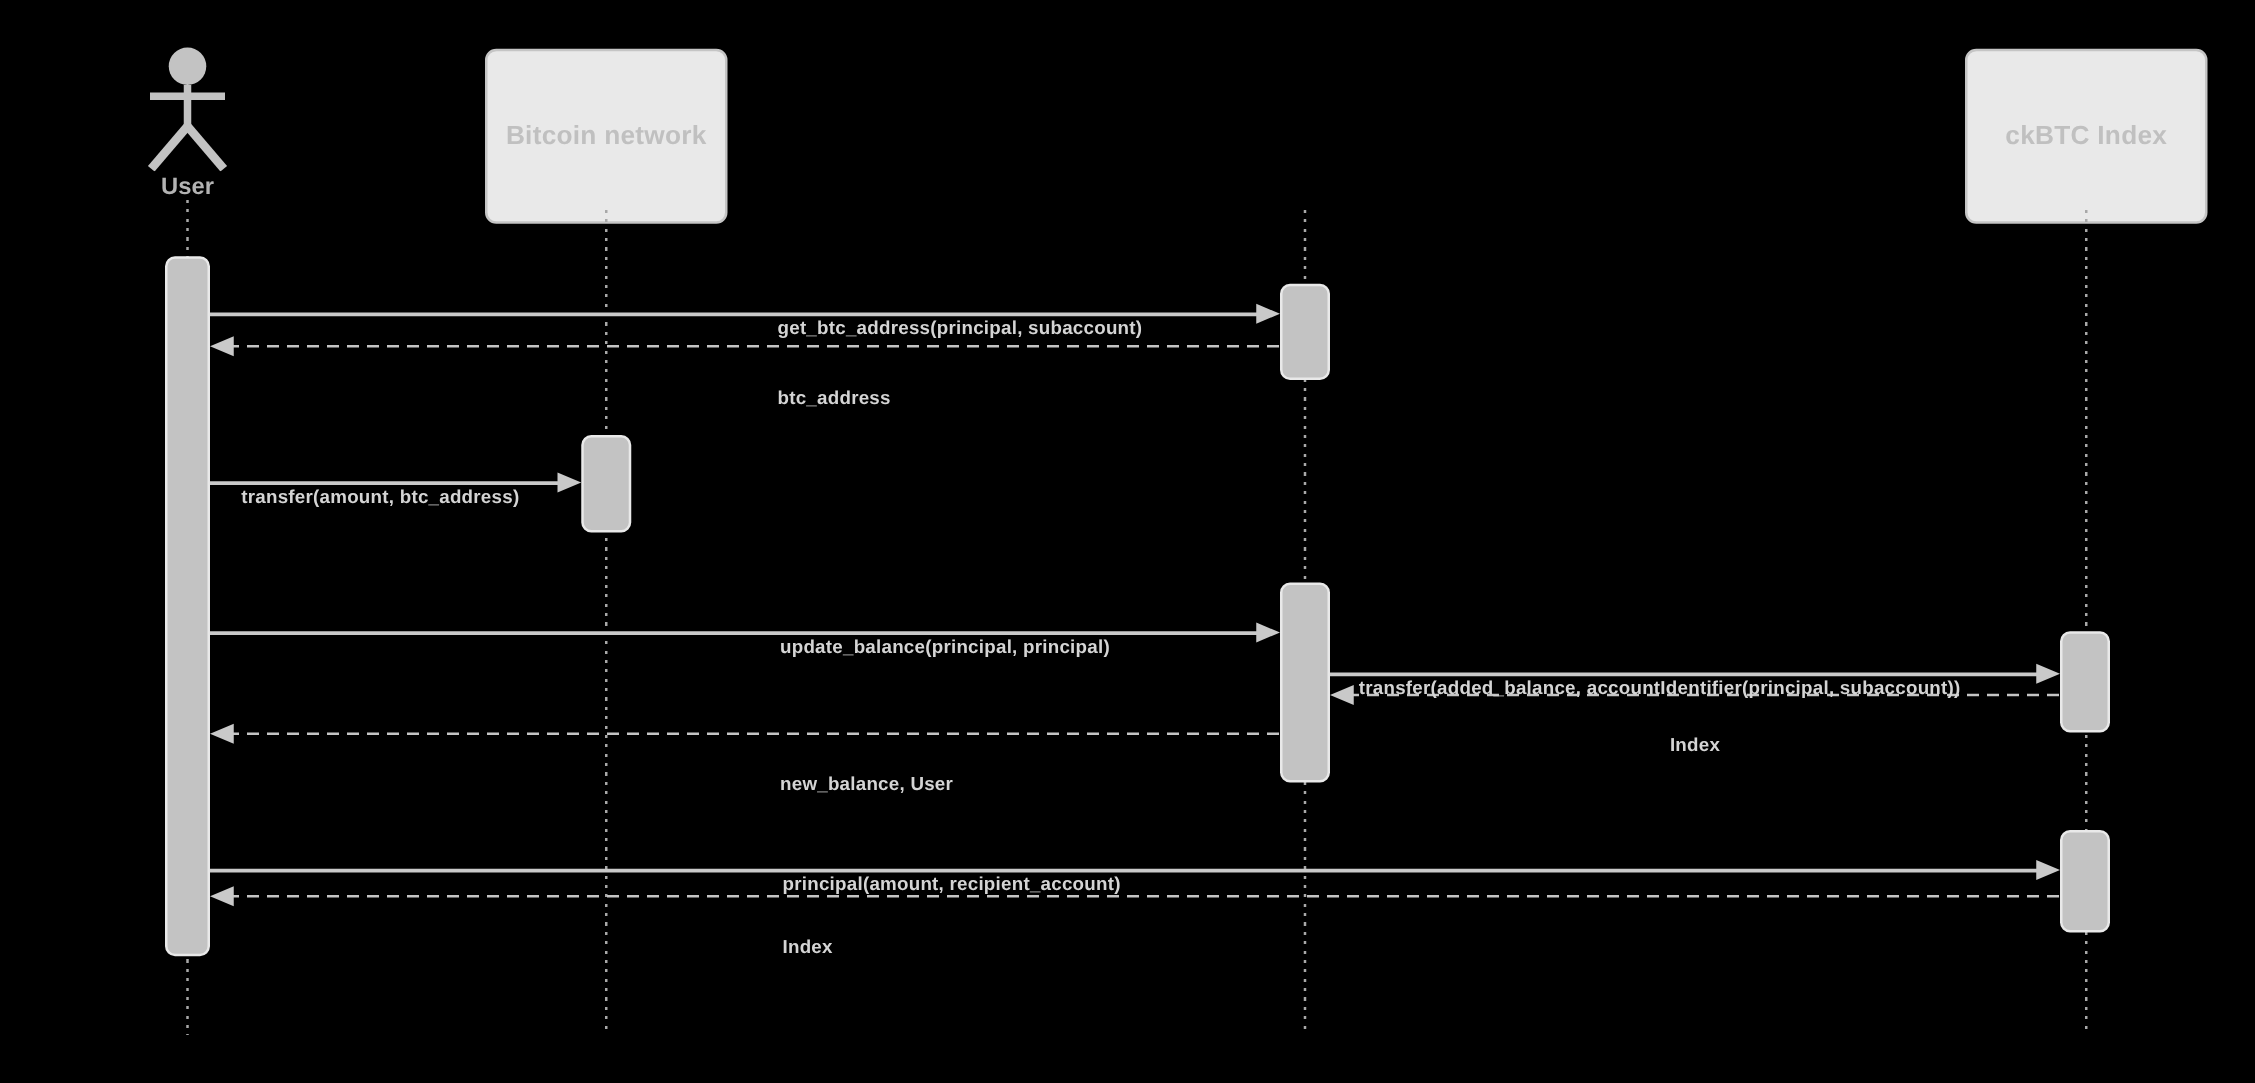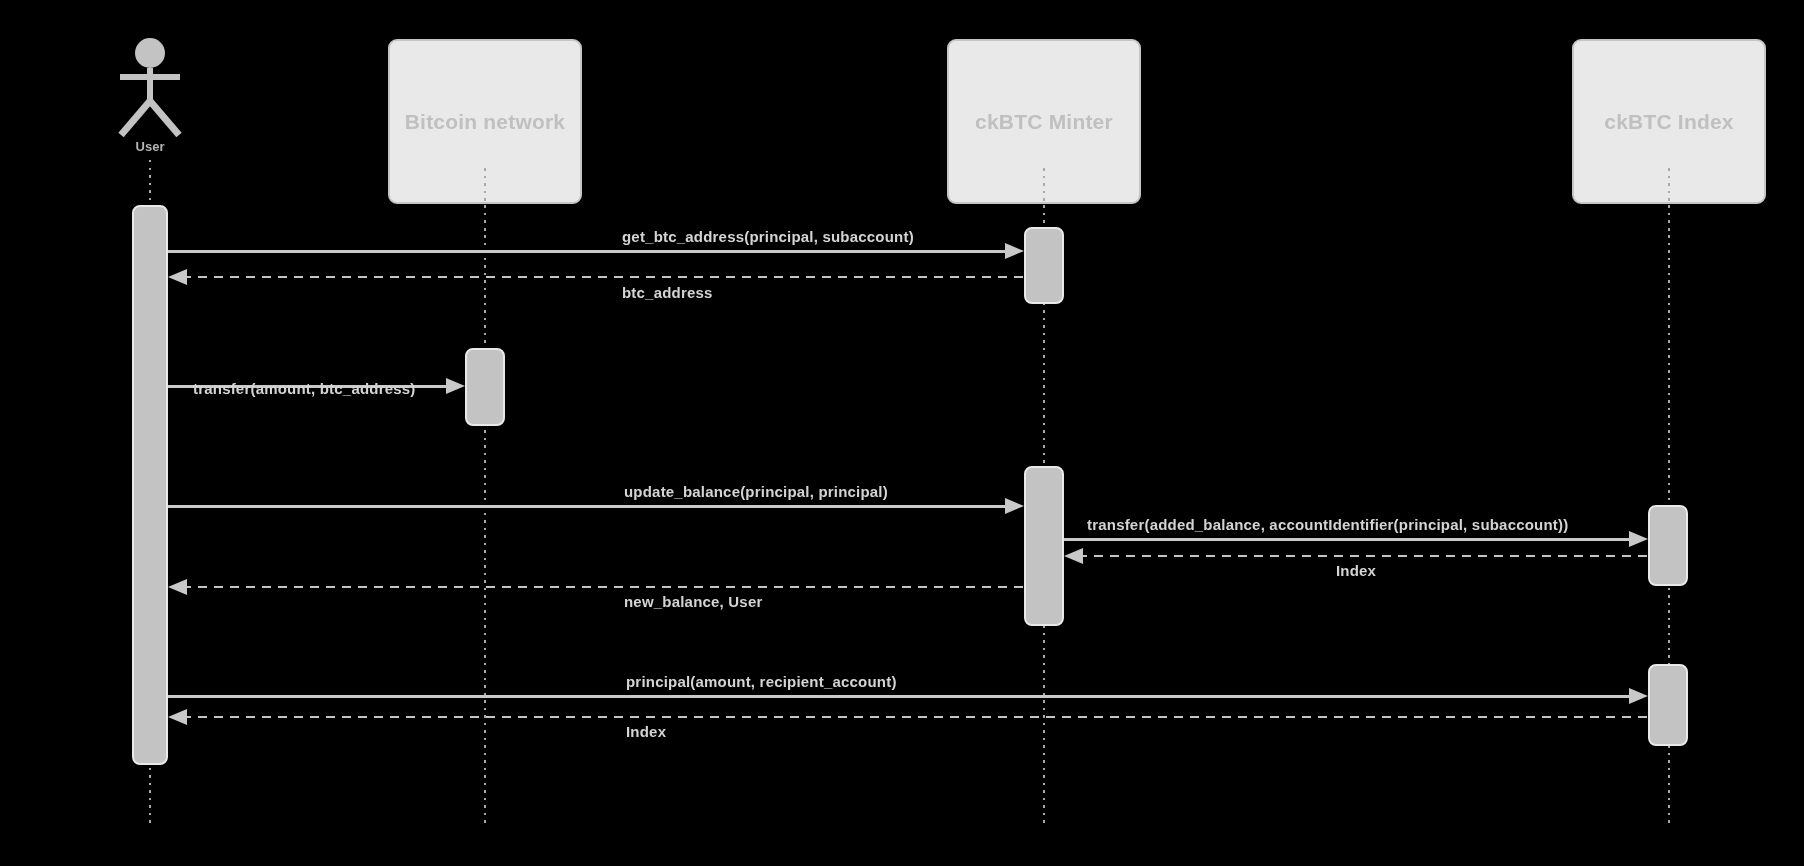--- a/index.html
+++ b/index.html
@@ -1,21 +1,21 @@
 <!DOCTYPE html>
 <html><head>
 <meta charset="utf-8">
 <style>
   html,body { margin:0; padding:0; background:#000; }
   .canvas {
     position:relative; width:1804px; height:866px; background:#000000;
     font-family:"Liberation Sans", sans-serif; overflow:hidden;
   }
   .pbox {
-    position:absolute; top:39px; width:194px; height:165px; box-sizing:border-box;
+    position:absolute; top:39px; width:194px; height:140px; box-sizing:border-box;
     background:#e9e9e9; border:2px solid #c5c5c5; border-radius:9px;
     display:flex; align-items:center; justify-content:center;
     font-weight:bold; font-size:21px; color:#c0c0c0; letter-spacing:0.2px;
   }
   .lifeline {
     position:absolute; width:2px;
     background:repeating-linear-gradient(to bottom,#a8a8a8 0 2.5px, transparent 2.5px 7.5px);
   }
   .bar {
     position:absolute; width:40px; box-sizing:border-box;
@@ -28,47 +28,44 @@
   .msg.right .line { right:14px; }
   .msg.left  .line { left:14px; }
   .head {
     position:absolute; top:0; width:0; height:0;
     border-top:8px solid transparent; border-bottom:8px solid transparent;
   }
   .msg.right .head { right:0; border-left:19px solid #c9c9c9; }
   .msg.left  .head { left:0;  border-right:19px solid #c9c9c9; }
   .mlabel {
     position:absolute; font-weight:bold; font-size:15px; color:#d4d4d4;
-    white-space:nowrap; letter-spacing:0.2px;
+    white-space:nowrap; letter-spacing:0.2px;margin-top:26px;
   }
   .actor-label {
     position:absolute; left:110px; top:139px; width:80px; text-align:center;
-    font-weight:bold; font-size:13px; color:#b3b3b3;
+    font-weight:bold; font-size:19px; color:#b3b3b3;
   }
   .actor-svg { position:absolute; left:115px; top:25px; }
 </style>
 </head>
 <body>
 
 <div class="canvas">
 
   <svg class="actor-svg" width="70" height="112" viewBox="0 0 70 112">
     <circle cx="35" cy="28" r="15" fill="#c3c3c3"></circle>
     <line x1="35" y1="43" x2="35" y2="78" stroke="#c3c3c3" stroke-width="6"></line>
     <line x1="5" y1="52" x2="65" y2="52" stroke="#c3c3c3" stroke-width="6"></line>
     <line x1="35" y1="76" x2="6" y2="110" stroke="#c3c3c3" stroke-width="7"></line>
     <line x1="35" y1="76" x2="64" y2="110" stroke="#c3c3c3" stroke-width="7"></line>
   </svg>
   <div class="actor-label">User</div>
 
   <div class="pbox" style="left:388px">
     <span>Bitcoin network</span>
-  </div>
-  <div class="pbox" style="left:947px">
-    <span>ckBTC Minter</span>
   </div>
   <div class="pbox" style="left:1572px">
     <span>ckBTC Index</span>
   </div>
 
   <div class="lifeline" style="left:149px;  top:160px; height:668px"></div>
   <div class="lifeline" style="left:484px;  top:168px; height:660px"></div>
   <div class="lifeline" style="left:1043px; top:168px; height:660px"></div>
   <div class="lifeline" style="left:1668px; top:168px; height:660px"></div>
 
@@ -111,21 +108,21 @@
     <div class="line"></div>
       <div class="head"></div>
   </div>
   <div class="msg dashed left" style="left:168px;  top:709px; width:1480px">
     <div class="line"></div>
       <div class="head"></div>
   </div>
 
   <div class="mlabel" style="left:622px;  top:228px">get_btc_address(principal, subaccount)</div>
   <div class="mlabel" style="left:622px;  top:284px">btc_address</div>
-  <div class="mlabel" style="left:193px;  top:380px">transfer(amount, btc_address)</div>
+  <div class="mlabel" style="left:193px;  top:363px">transfer(amount, btc_address)</div>
   <div class="mlabel" style="left:624px;  top:483px">update_balance(principal, principal)</div>
   <div class="mlabel" style="left:1087px; top:516px">transfer(added_balance, accountIdentifier(principal, subaccount))</div>
   <div class="mlabel" style="left:1296px; top:562px; width:120px; text-align:center">Index</div>
   <div class="mlabel" style="left:624px;  top:593px">new_balance, User</div>
   <div class="mlabel" style="left:626px;  top:673px">principal(amount, recipient_account)</div>
   <div class="mlabel" style="left:626px;  top:723px">Index</div>
 
 </div>
 
 </body></html>

